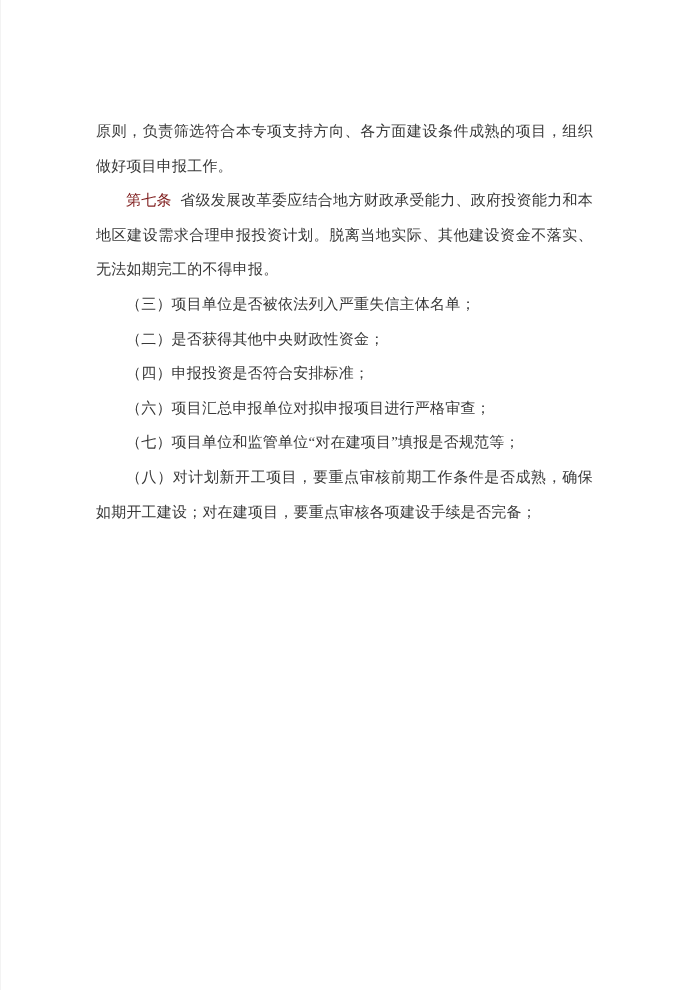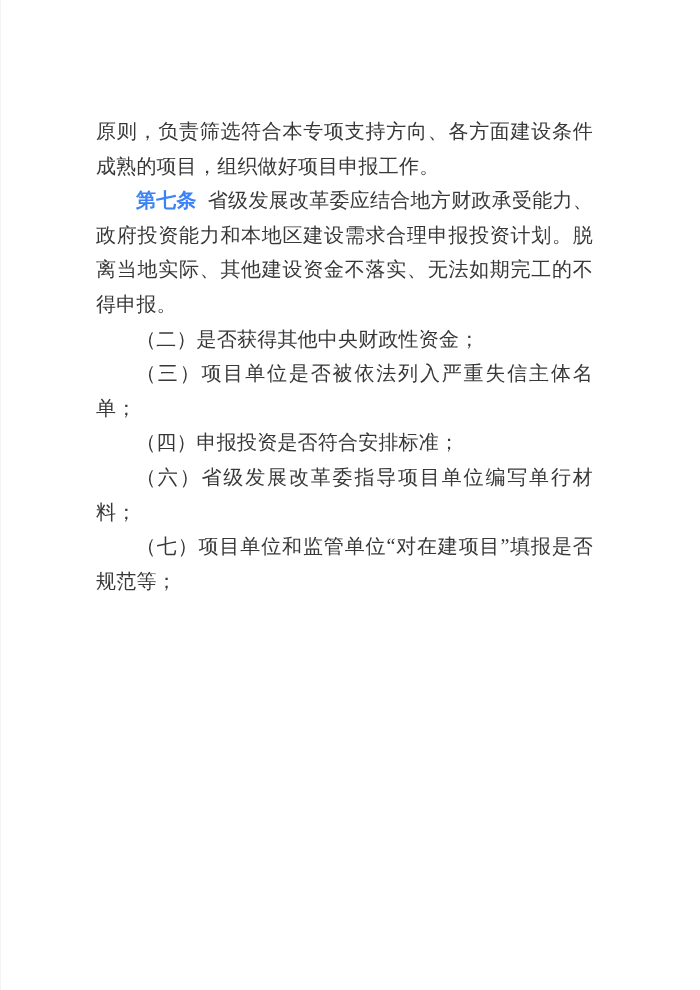--- a/index.html
+++ b/index.html
@@ -19,41 +19,42 @@
   }
   .doc {
     position: absolute;
     left: 95px;
     top: 114px;
     width: 497px;
     color: #383838;
   }
   .para {
     margin: 0;
-    font-size: 20px;
+    font-size: 15px;
     line-height: 34.6px;
     text-align: justify;
     letter-spacing: 0.2px;
     word-break: break-all;
   }
   .para.indent {
     text-indent: 2em;
   }
   .article-label {
-    font-weight: 700;
-    color: #3b82f6;
+    font-weight: 400;
+    color: #7f1d1d;
     margin-right: 0.55em;
   }
 </style>
 </head>
 <body>
 
 <div class="page">
   <div class="doc">
       <p class="para">原则，负责筛选符合本专项支持方向、各方面建设条件成熟的项目，组织做好项目申报工作。</p>
       <p class="para indent"><span class="article-label">第七条</span>省级发展改革委应结合地方财政承受能力、政府投资能力和本地区建设需求合理申报投资计划。脱离当地实际、其他建设资金不落实、无法如期完工的不得申报。</p>
+      <p class="para indent">（三）项目单位是否被依法列入严重失信主体名单；</p>
       <p class="para indent">（二）是否获得其他中央财政性资金；</p>
-      <p class="para indent">（三）项目单位是否被依法列入严重失信主体名单；</p>
       <p class="para indent">（四）申报投资是否符合安排标准；</p>
-      <p class="para indent">（六）省级发展改革委指导项目单位编写单行材料；</p>
+      <p class="para indent">（六）项目汇总申报单位对拟申报项目进行严格审查；</p>
       <p class="para indent">（七）项目单位和监管单位“对在建项目”填报是否规范等；</p>
+      <p class="para indent">（八）对计划新开工项目，要重点审核前期工作条件是否成熟，确保如期开工建设；对在建项目，要重点审核各项建设手续是否完备；</p>
     </div>
 </div>
 
 </body></html>

